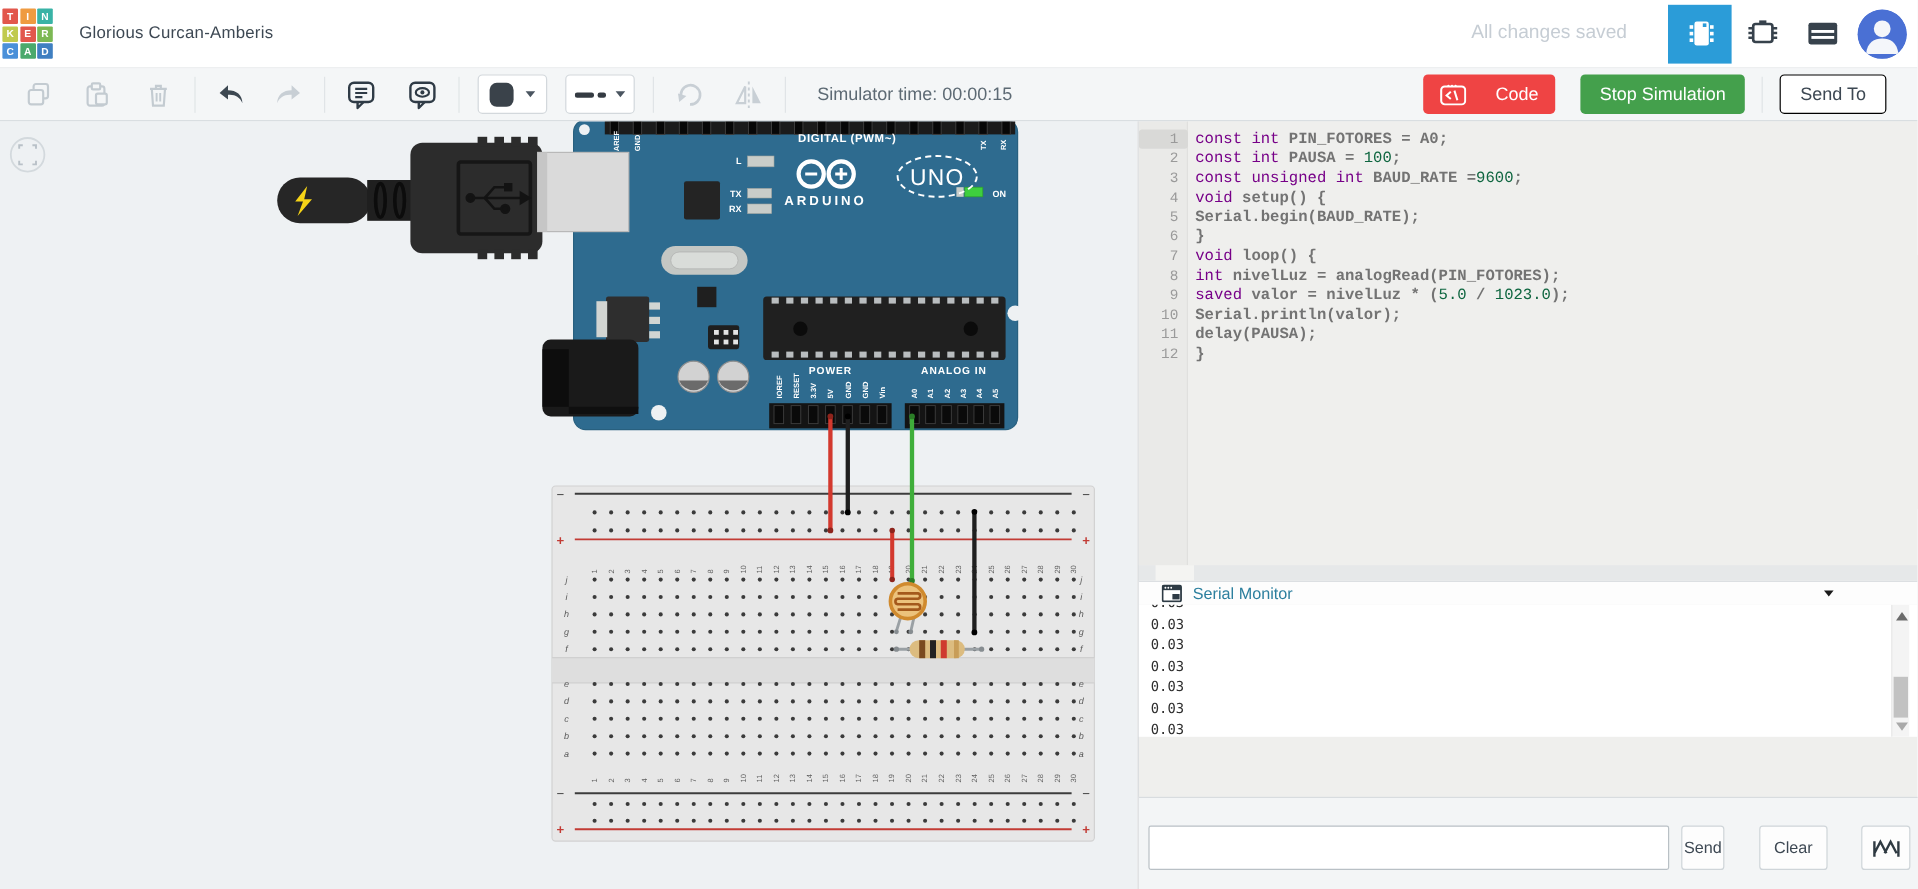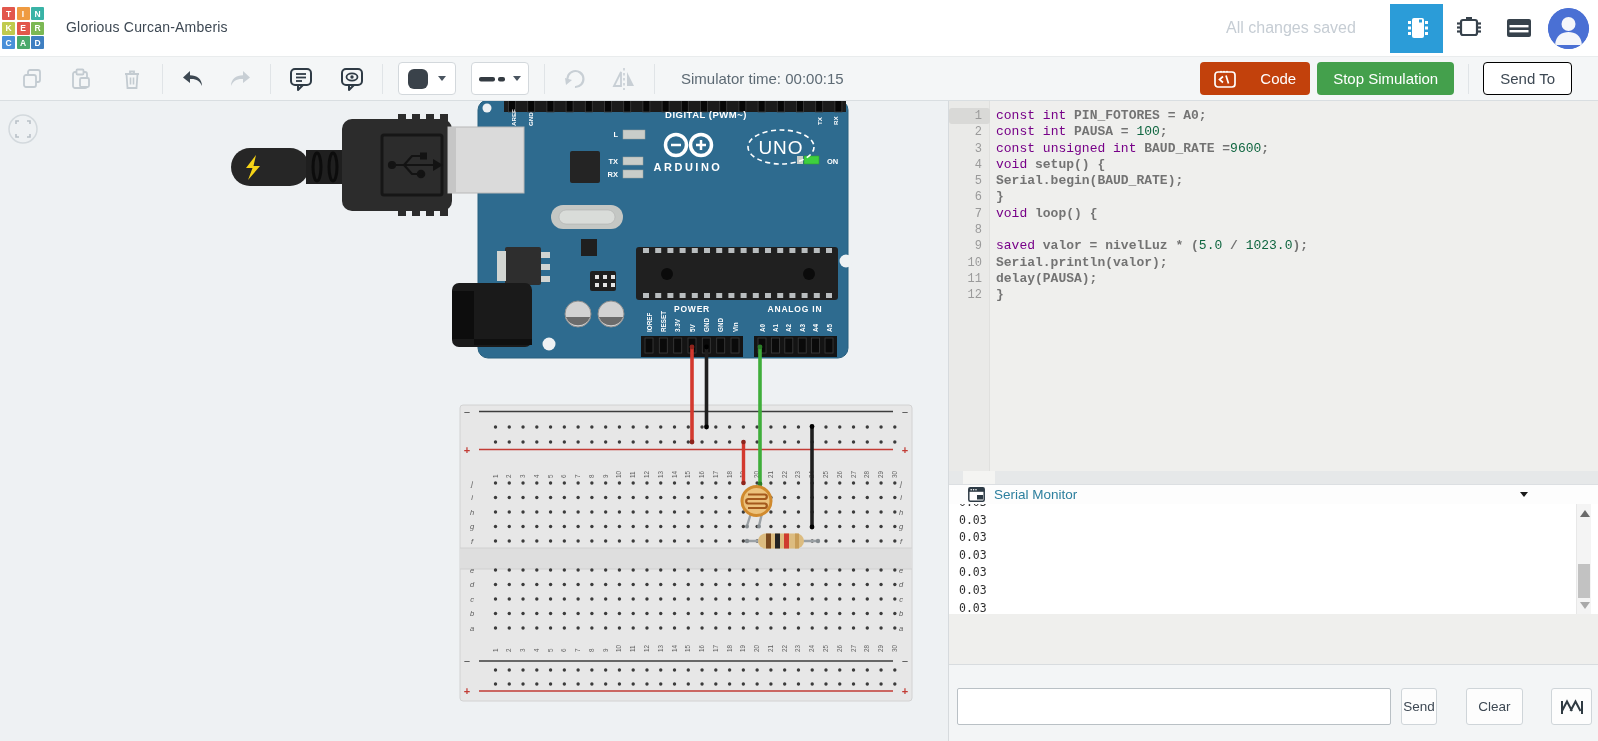--- a/index.html
+++ b/index.html
@@ -23,22 +23,22 @@
   .toolbar { position:absolute; left:0; top:57px; width:1598px; height:44px; background:#f4f6f7; border-bottom:1px solid #d9dee1;
              display:flex; align-items:center; padding-left:12px; z-index:4; }
   .ti { width:30px; height:30px; display:flex; align-items:center; justify-content:center; margin:0 5px; background:none; border:none; cursor:pointer; }
   .tb-div { width:1px; height:30px; background:#e0e4e7; margin:0 10px; }
   .swatch-btn { width:58px; height:33px; background:#fff; border:1px solid #d3d8dc; border-radius:4px; display:flex; align-items:center; justify-content:space-evenly; margin:0 5px; cursor:pointer; }
   .swatch { width:20px; height:20px; background:#3a424a; border-radius:6px; }
   .caret { width:0; height:0; border-left:4.5px solid transparent; border-right:4.5px solid transparent; border-top:5px solid #4a5560; }
   .sim-time { margin-left:16px; font-size:15px; color:#5d6a74; }
   .tb-right { margin-left:auto; display:flex; align-items:center; padding-right:26px; }
   .btn { height:33px; border-radius:4px; font-size:15px; font-family:"Liberation Sans",sans-serif; display:flex; align-items:center; cursor:pointer; }
-  .btn-code { background:#c2410c; color:#fff; border:none; padding:0 14px; gap:24px; }
-  .btn-stop { background:#44a04c; color:#fff; border:none; padding:0 16px; margin-left:7px; }
+  .btn-code { background:#ef4444; color:#fff; border:none; padding:0 14px; gap:24px; }
+  .btn-stop { background:#44a04c; color:#fff; border:none; padding:0 16px; margin-left:21px; }
   .btn-sendto { background:#fff; color:#3d4853; border:1px solid #000000; padding:0 16px; }
   
   .canvas { position:absolute; left:0; top:101px; width:948px; height:640px; background:#eef1f3; }
   
   .rightpanel { position:absolute; left:948px; top:101px; width:650px; height:640px; background:#efefed; border-left:1px solid #d6dadd; }
   .code-header { position:relative; height:50px; background:#e9eced; }
   .ch-icon { position:absolute; top:13px; background:none; border:none; cursor:pointer; }
   .board-select { position:absolute; right:45px; top:10px; width:164px; height:31px; background:#fff; border:1px solid #d2d7da; border-radius:3px;
                   display:flex; align-items:center; justify-content:space-between; padding:0 10px 0 12px; font-size:13.5px; color:#2f3a42; cursor:pointer; }
   .code-area { position:relative; height:370px; background:#efefed; font-family:"Liberation Mono",monospace; font-size:13px; overflow:hidden; padding-top:7px; }
@@ -1032,20 +1032,21 @@
         <div class="code-line">
           <span class="ln">6</span>
           <span class="ct"><span class="tok-pl">}</span></span>
         </div>
         <div class="code-line">
           <span class="ln">7</span>
           <span class="ct"><span class="tok-kw">void</span><span class="tok-pl"> loop() {</span></span>
         </div>
         <div class="code-line">
           <span class="ln">8</span>
+          <span class="ct"><span class="tok-kw">int</span><span class="tok-pl"> nivelLuz = analogRead(PIN_FOTORES);</span></span>
         </div>
         <div class="code-line">
           <span class="ln">9</span>
           <span class="ct"><span class="tok-kw">saved</span><span class="tok-pl"> valor = nivelLuz * (</span><span class="tok-num">5.0</span><span class="tok-pl"> / </span><span class="tok-num">1023.0</span><span class="tok-pl">);</span></span>
         </div>
         <div class="code-line">
           <span class="ln">10</span>
           <span class="ct"><span class="tok-pl">Serial.println(valor);</span></span>
         </div>
         <div class="code-line">

